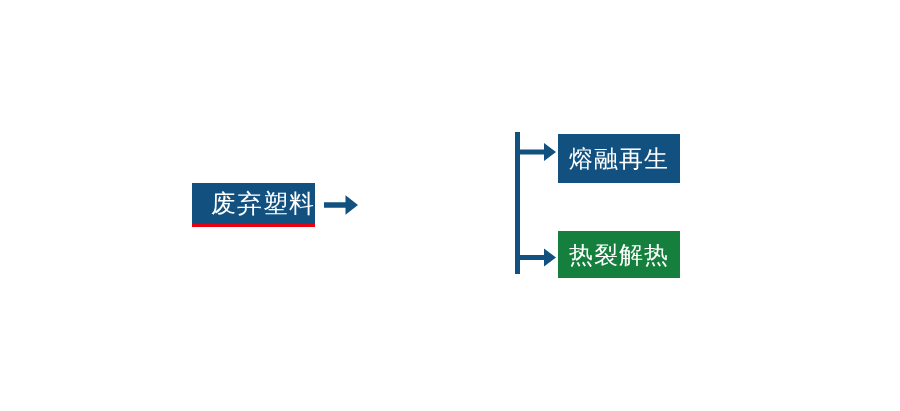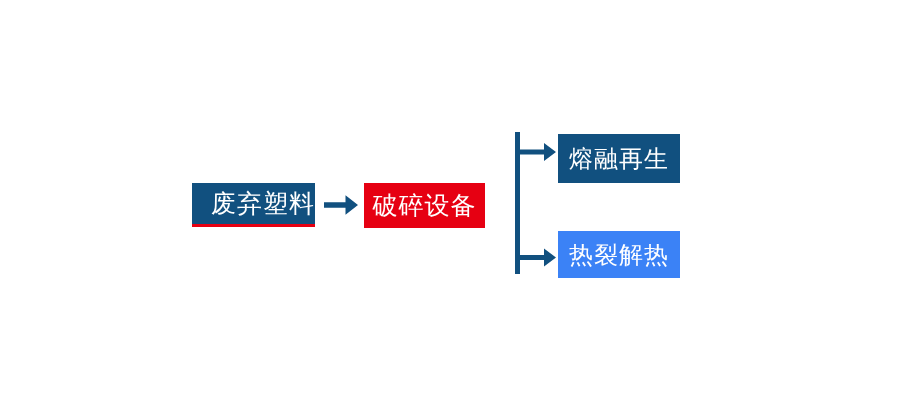--- a/index.html
+++ b/index.html
@@ -65,21 +65,21 @@
     width: 122px;
     height: 49px;
     background: #11507f;
     font-size: 24px;
   }
   .node--outcome-b {
     left: 558px;
     top: 231px;
     width: 122px;
     height: 47px;
-    background: #3b82f6;
+    background: #15803d;
     font-size: 24px;
   }
 
   
   .connector {
     position: absolute;
   }
   .connector svg { display: block; }
 
   
@@ -106,23 +106,20 @@
   <div class="node node--source">
     <span class="node-label">废弃塑料</span>
   </div>
 
   <div class="connector connector--main">
     <svg width="38" height="30" viewBox="0 0 38 30" aria-hidden="true">
       <path d="M2 12.2 H23.5 V5.2 L36 15 L23.5 24.8 V17.8 H2 Z" fill="#11507f"></path>
     </svg>
   </div>
 
-  <div class="node node--process">
-    <span class="node-label">破碎设备</span>
-  </div>
 
   <div class="connector connector--branch">
     <svg width="52" height="150" viewBox="0 0 52 150" aria-hidden="true">
 
       <rect x="5" y="4" width="5" height="142" fill="#11507f"></rect>
 
       <path d="M10 21.5 H34 V15 L46 24 L34 33 V26.5 H10 Z" fill="#11507f"></path>
 
       <path d="M10 127 H34 V120.5 L46 129.5 L34 138.5 V132 H10 Z" fill="#11507f"></path>
     </svg>

